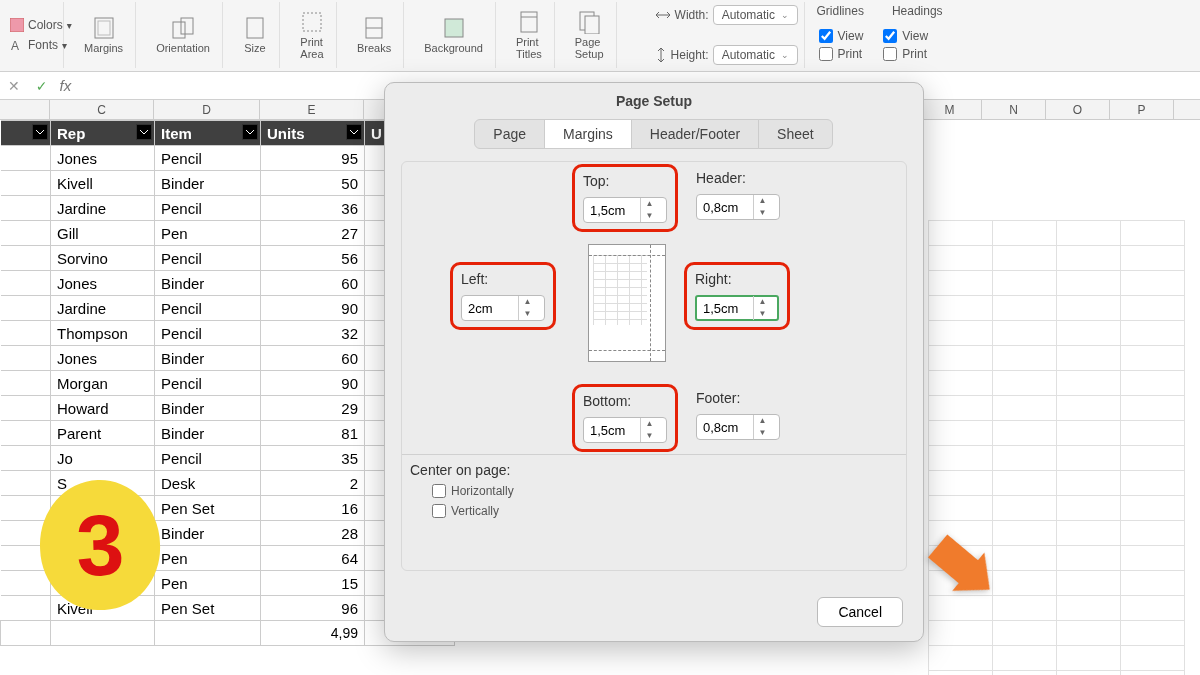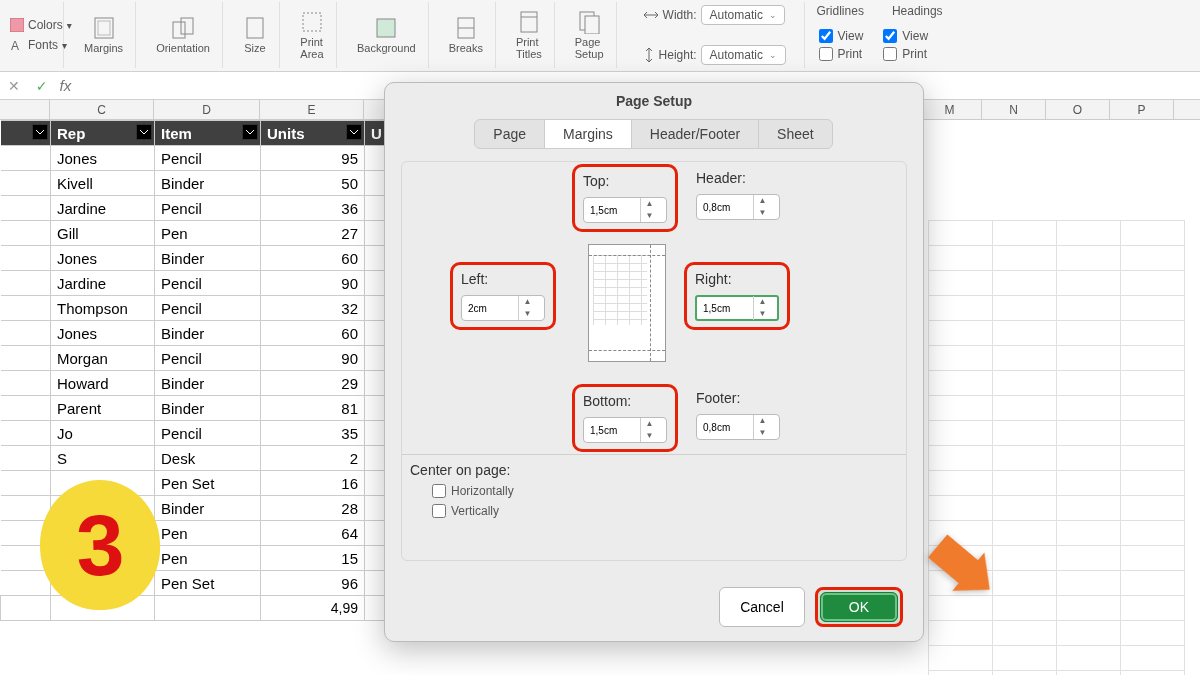--- a/index.html
+++ b/index.html
@@ -51,21 +51,21 @@
 .dialog-title { text-align: center; font-weight: 600; font-size: 14px; color: #444; padding: 10px 0; }
 .tabs { display: flex; justify-content: center; gap: 0; }
 .tab { padding: 6px 18px; font-size: 14px; color: #444; background: #e3e3e3; border: 1px solid #ccc; margin-left: -1px; cursor: pointer; }
 .tab:first-child { border-radius: 6px 0 0 6px; }
 .tab:last-child { border-radius: 0 6px 6px 0; }
 .tab.active { background: #fff; font-weight: 500; }
 .dialog-body { margin: 12px 16px; background: #ececec; border: 1px solid #d8d8d8; border-radius: 6px; flex: 1; padding: 12px; position: relative; }
 .margin-group { position: absolute; }
 .m-label { font-size: 14px; color: #333; margin-bottom: 8px; }
 .spinner { display: flex; align-items: center; background: #fff; border: 1px solid #bbb; border-radius: 4px; height: 26px; width: 84px; }
-.spinner input { border: none; outline: none; width: 56px; padding: 0 6px; font-size: 10px; background: transparent; }
+.spinner input { border: none; outline: none; width: 56px; padding: 0 6px; font-size: 13px; background: transparent; }
 .spin-btns { display: flex; flex-direction: column; border-left: 1px solid #ccc; width: 18px; }
 .spin-btns div { height: 12px; font-size: 8px; text-align: center; color: #666; line-height: 11px; cursor: pointer; }
 .red-box { border: 3px solid #e52207; border-radius: 10px; padding: 6px 8px; }
 .green-inner { border: 2px solid #4aa860; border-radius: 3px; }
 
 .preview { position: absolute; left: 186px; top: 82px; width: 78px; height: 118px; background: #fff; border: 1px solid #999; }
 .preview::before { content: ""; position: absolute; left: 4px; top: 10px; right: 18px; height: 70px; background: repeating-linear-gradient(to bottom, #ddd, #ddd 1px, transparent 1px, transparent 8px), repeating-linear-gradient(to right, #ddd, #ddd 1px, transparent 1px, transparent 12px); }
 .preview::after { content: ""; position: absolute; right: 14px; top: 0; bottom: 0; width: 1px; border-right: 1px dashed #888; }
 .preview-dash { position: absolute; left:0; right:0; border-top:1px dashed #888; }
 
@@ -139,55 +139,55 @@
         <svg>
           <rect x="3" y="3" width="18" height="18" fill="none" stroke="#888" stroke-dasharray="2"></rect>
         </svg>
         <span style="white-space:pre;">Print
 Area</span>
       </div>
     </div>
   <div class="ribbon-group">
       <div class="ribbon-btn">
         <svg>
-          <rect x="3" y="3" width="18" height="18" fill="#d0e9d8" stroke="#888"></rect>
-        </svg>
-        <span>Background</span>
-      </div>
-    </div>
-  <div class="ribbon-group">
-      <div class="ribbon-btn">
-        <svg>
           <rect x="4" y="2" width="16" height="20" fill="none" stroke="#888"></rect>
           <line x1="4" y1="12" x2="20" y2="12" stroke="#888"></line>
         </svg>
         <span>Breaks</span>
       </div>
     </div>
   <div class="ribbon-group">
       <div class="ribbon-btn">
         <svg>
+          <rect x="3" y="3" width="18" height="18" fill="#d0e9d8" stroke="#888"></rect>
+        </svg>
+        <span>Background</span>
+      </div>
+    </div>
+  <div class="ribbon-group">
+      <div class="ribbon-btn">
+        <svg>
           <rect x="4" y="2" width="16" height="20" fill="none" stroke="#888"></rect>
           <line x1="4" y1="7" x2="20" y2="7" stroke="#888"></line>
         </svg>
         <span style="white-space:pre;">Print
 Titles</span>
       </div>
     </div>
   <div class="ribbon-group">
       <div class="ribbon-btn">
         <svg>
           <rect x="3" y="2" width="14" height="18" fill="none" stroke="#888"></rect>
           <rect x="8" y="6" width="14" height="18" fill="#f5f5f5" stroke="#888"></rect>
         </svg>
         <span style="white-space:pre;">Page
 Setup</span>
       </div>
     </div>
-  <div class="ribbon-group" style="width:180px; align-items:center; gap:20px; justify-content:center;">
+  <div class="ribbon-group" style="width:180px; align-items:flex-end; gap:20px; justify-content:center;">
     <div class="ribbon-small">
       <svg width="16" height="12">
           <path d="M1 6 L15 6 M1 6 L4 3 M1 6 L4 9 M15 6 L12 3 M15 6 L12 9" stroke="#666" fill="none"></path>
         </svg>
       <span>Width:</span>
       <div class="dropdown">
           <span>Automatic</span>
           <span style="font-size:9px;color:#888;">⌄</span>
         </div>
     </div>
@@ -303,20 +303,27 @@
         </tr>
         <tr>
           <td class="left-stub"></td>
           <td class="rep-col">Gill</td>
           <td class="item-col">Pen</td>
           <td class="units-col units-col-w">27</td>
           <td style="width:20px;"></td>
         </tr>
         <tr>
           <td class="left-stub"></td>
+          <td class="rep-col">Sorvino</td>
+          <td class="item-col">Pencil</td>
+          <td class="units-col units-col-w">56</td>
+          <td style="width:20px;"></td>
+        </tr>
+        <tr>
+          <td class="left-stub"></td>
           <td class="rep-col">Jones</td>
           <td class="item-col">Binder</td>
           <td class="units-col units-col-w">60</td>
           <td style="width:20px;"></td>
         </tr>
         <tr>
           <td class="left-stub"></td>
           <td class="rep-col">Jardine</td>
           <td class="item-col">Pencil</td>
           <td class="units-col units-col-w">90</td>
@@ -627,21 +634,20 @@
           <span>Horizontally</span>
         </div>
       <div class="check-row">
           <input type="checkbox" style="">
           <span>Vertically</span>
         </div>
     </div>
   </div>
   <div class="dialog-footer">
     <button class="btn">Cancel</button>
-    <div class="ok-wrap"><button class="btn btn-ok">OK</button></div>
   </div>
 </div>
 
 <div class="step-badge">
     <span>3</span>
   </div>
 
 <div class="arrow">
   <svg width="90" height="90">
     <path d="M20 10 L60 10 L60 0 L88 25 L60 50 L60 40 L20 40 Z" fill="#f07b2c"></path>

